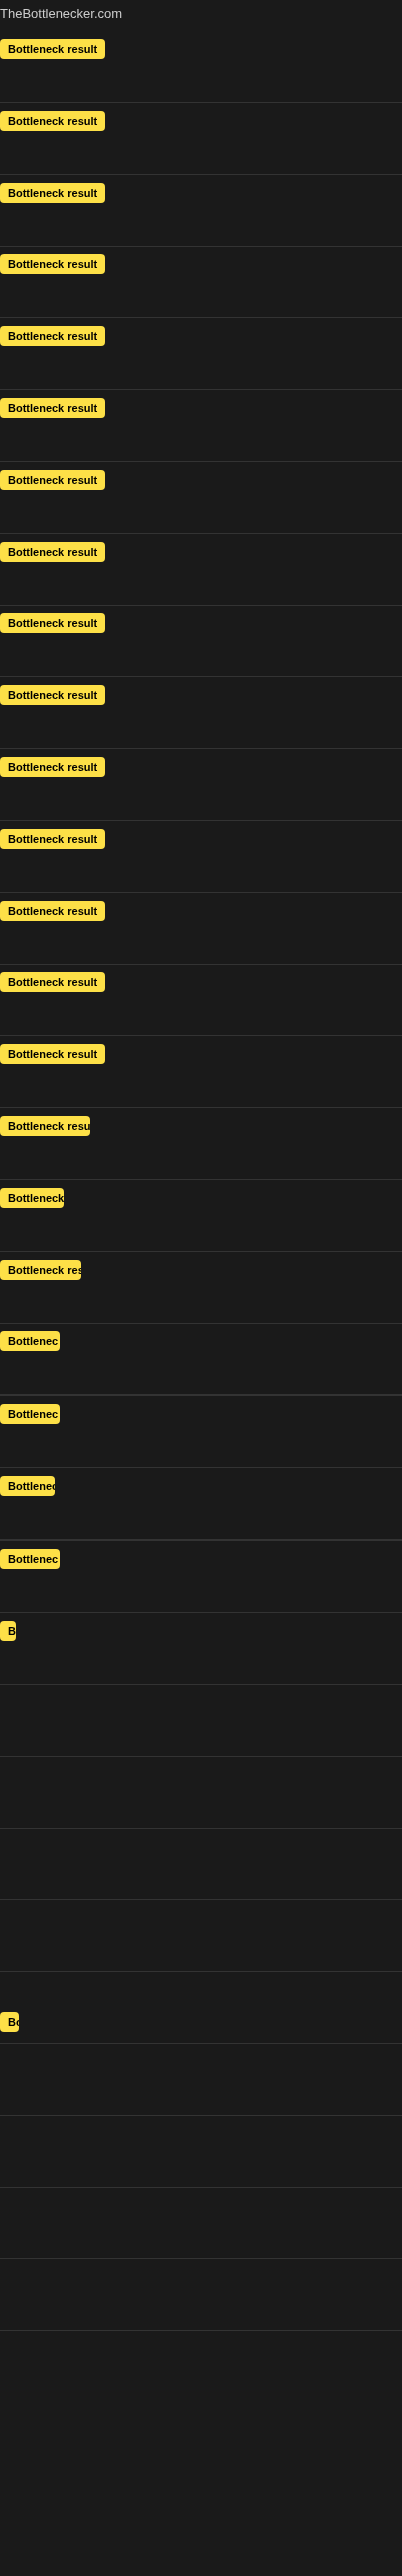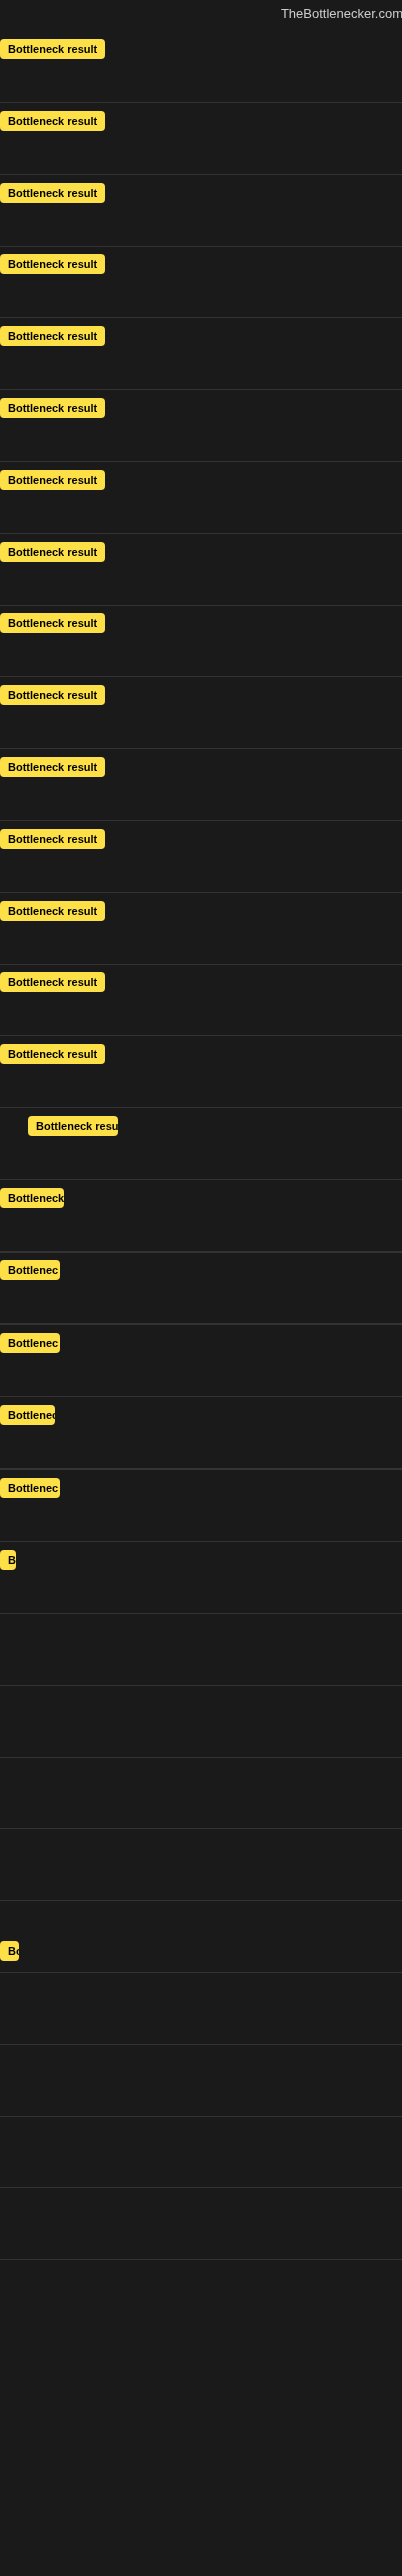--- a/index.html
+++ b/index.html
@@ -8,21 +8,21 @@
       box-sizing: border-box;
     }
     body {
       width: 403px;
       min-height: 2576px;
       background-color: #1a1a1a;
       font-family: Arial, sans-serif;
       position: relative;
     }
     .site-title {
-      text-align: right;
+      text-align: left;
       color: #cccccc;
       font-size: 13px;
       padding: 6.4px 0 9.7px 0;
       font-weight: normal;
     }
     .bottleneck-item {
       position: relative;
       margin-bottom: 0;
       height: 71px;
       display: flex;
@@ -108,27 +108,30 @@
     <div class="divider"></div>
     <div class="bottleneck-item">
       <span class="bottleneck-badge" style="max-width: 105px;">Bottleneck result</span>
     </div>
     <div class="divider"></div>
     <div class="bottleneck-item">
       <span class="bottleneck-badge" style="max-width: 105px;">Bottleneck result</span>
     </div>
     <div class="divider"></div>
     <div class="bottleneck-item">
-      <span class="bottleneck-badge" style="max-width: 90px; margin-left: 28px;">Bottleneck resu</span>
+      <span class="bottleneck-badge" style="max-width: 90px;">Bottleneck resu</span>
     </div>
     <div class="divider"></div>
     <div class="bottleneck-item">
       <span class="bottleneck-badge" style="max-width: 64px;">Bottleneck</span>
     </div>
     <div class="divider"></div>
+    <div class="bottleneck-item">
+      <span class="bottleneck-badge" style="max-width: 81px;">Bottleneck res</span>
+    </div>
     <div class="divider"></div>
     <div class="bottleneck-item">
       <span class="bottleneck-badge" style="max-width: 60px;">Bottlenec</span>
     </div>
     <div class="divider"></div>
     <div class="divider"></div>
     <div class="bottleneck-item">
       <span class="bottleneck-badge" style="max-width: 60px;">Bottlenec</span>
     </div>
     <div class="divider"></div>

